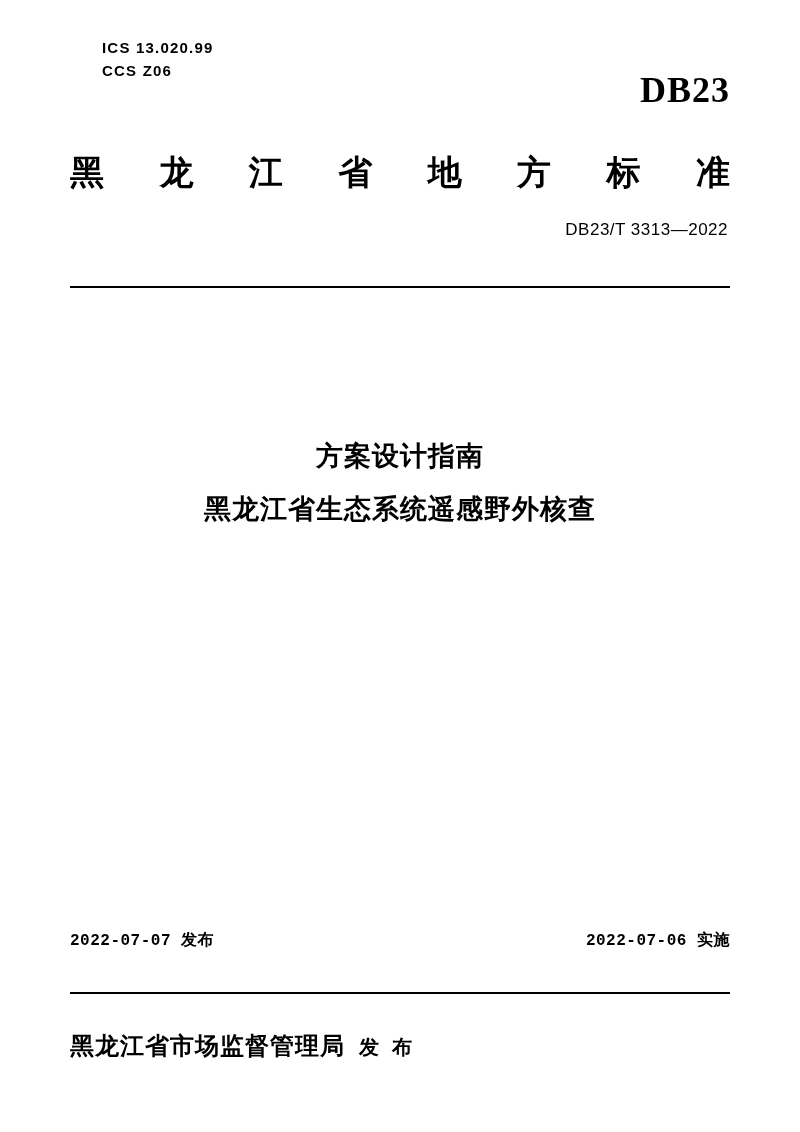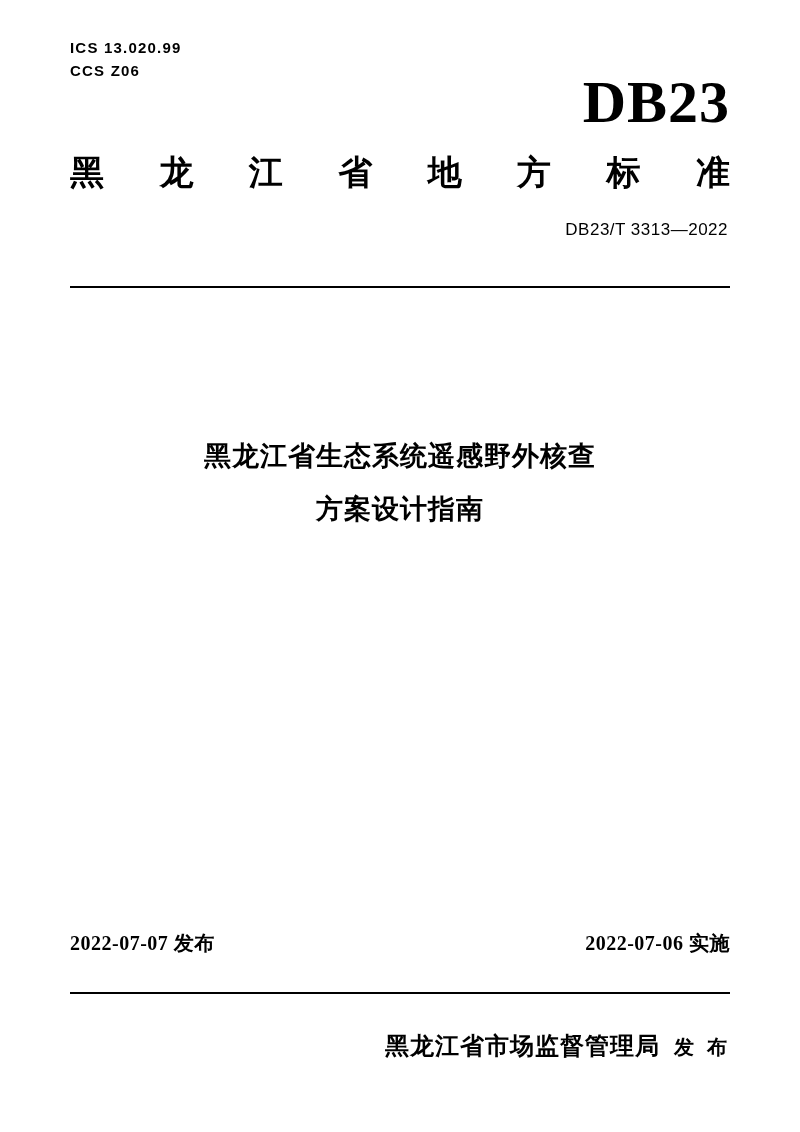--- a/index.html
+++ b/index.html
@@ -28,29 +28,30 @@
     left: 70px;
     top: 36px;
     font-family: "Liberation Sans", sans-serif;
     font-size: 15px;
     letter-spacing: 1.2px;
     line-height: 1.55;
     font-weight: 600;
   }
   .ics-line {
     white-space: pre;
+    margin-left: 32px;
   }
 
   .db-mark {
     position: absolute;
     right: 70px;
     top: 72px;
     font-family: "Liberation Serif", serif;
     font-weight: bold;
-    font-size: 60px;
+    font-size: 36px;
     letter-spacing: 1px;
     line-height: 1;
   }
 
   .std-title {
     position: absolute;
     left: 70px;
     top: 150px;
     width: 660px;
     font-family: "DejaVu Sans", sans-serif;
@@ -98,42 +99,42 @@
   .main-title div { white-space: nowrap; }
 
   
   .date-row {
     position: absolute;
     left: 70px;
     top: 930px;
     width: 660px;
     display: flex;
     justify-content: space-between;
-    font-family: Liberation Serif, serif;
+    font-family: Liberation Mono, monospace;
     font-weight: bold;
-    font-size: 20px;
+    font-size: 16px;
     letter-spacing: 0.5px;
   }
 
   .rule-bottom {
     position: absolute;
     left: 70px;
     top: 992px;
     width: 660px;
     height: 2px;
     background: #000;
   }
 
   
   .publisher {
     position: absolute;
     left: 70px;
     top: 1030px;
     width: 660px;
-    text-align: right;
+    text-align: left;
     font-family: "DejaVu Sans", sans-serif;
     font-weight: bold;
     font-size: 24px;
     letter-spacing: 0.5px;
   }
   .publisher .pub-name { letter-spacing: 1px; }
   .publisher .pub-verb { margin-left: 14px; letter-spacing: 3px; font-size: 20px; }
 </style>
 </head>
 <body>
@@ -156,22 +157,22 @@
     <span>方</span>
     <span>标</span>
     <span>准</span>
   </div>
 
   <div class="std-code">DB23/T 3313—2022</div>
 
   <div class="rule-top"></div>
 
   <div class="main-title">
+    <div>方案设计指南</div>
     <div>黑龙江省生态系统遥感野外核查</div>
-    <div>方案设计指南</div>
   </div>
 
   <div class="date-row">
     <div>2022-07-07 发布</div>
     <div>2022-07-06 实施</div>
   </div>
 
   <div class="rule-bottom"></div>
 
   <div class="publisher">

